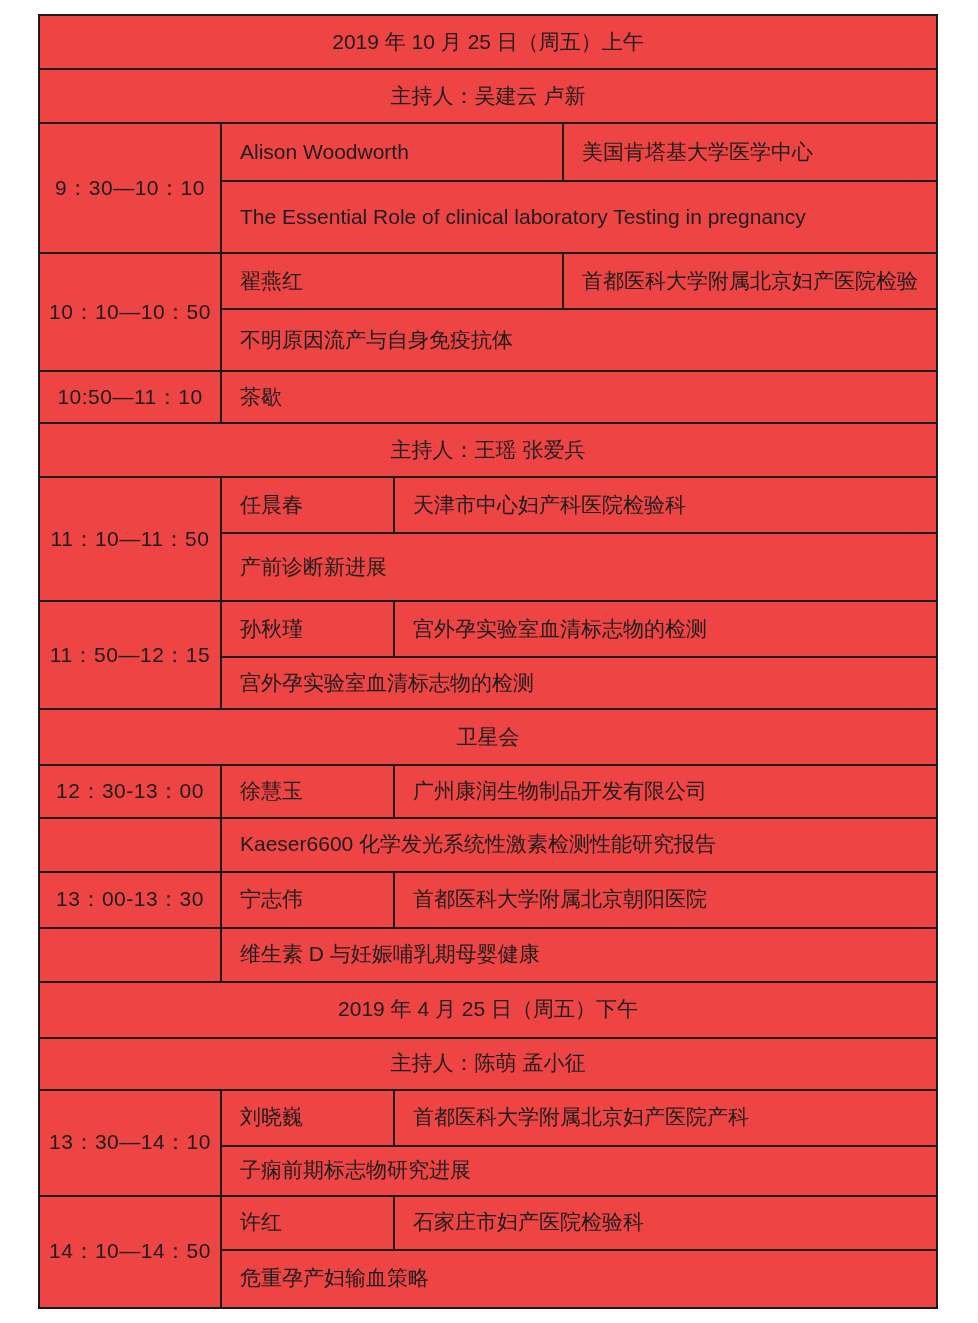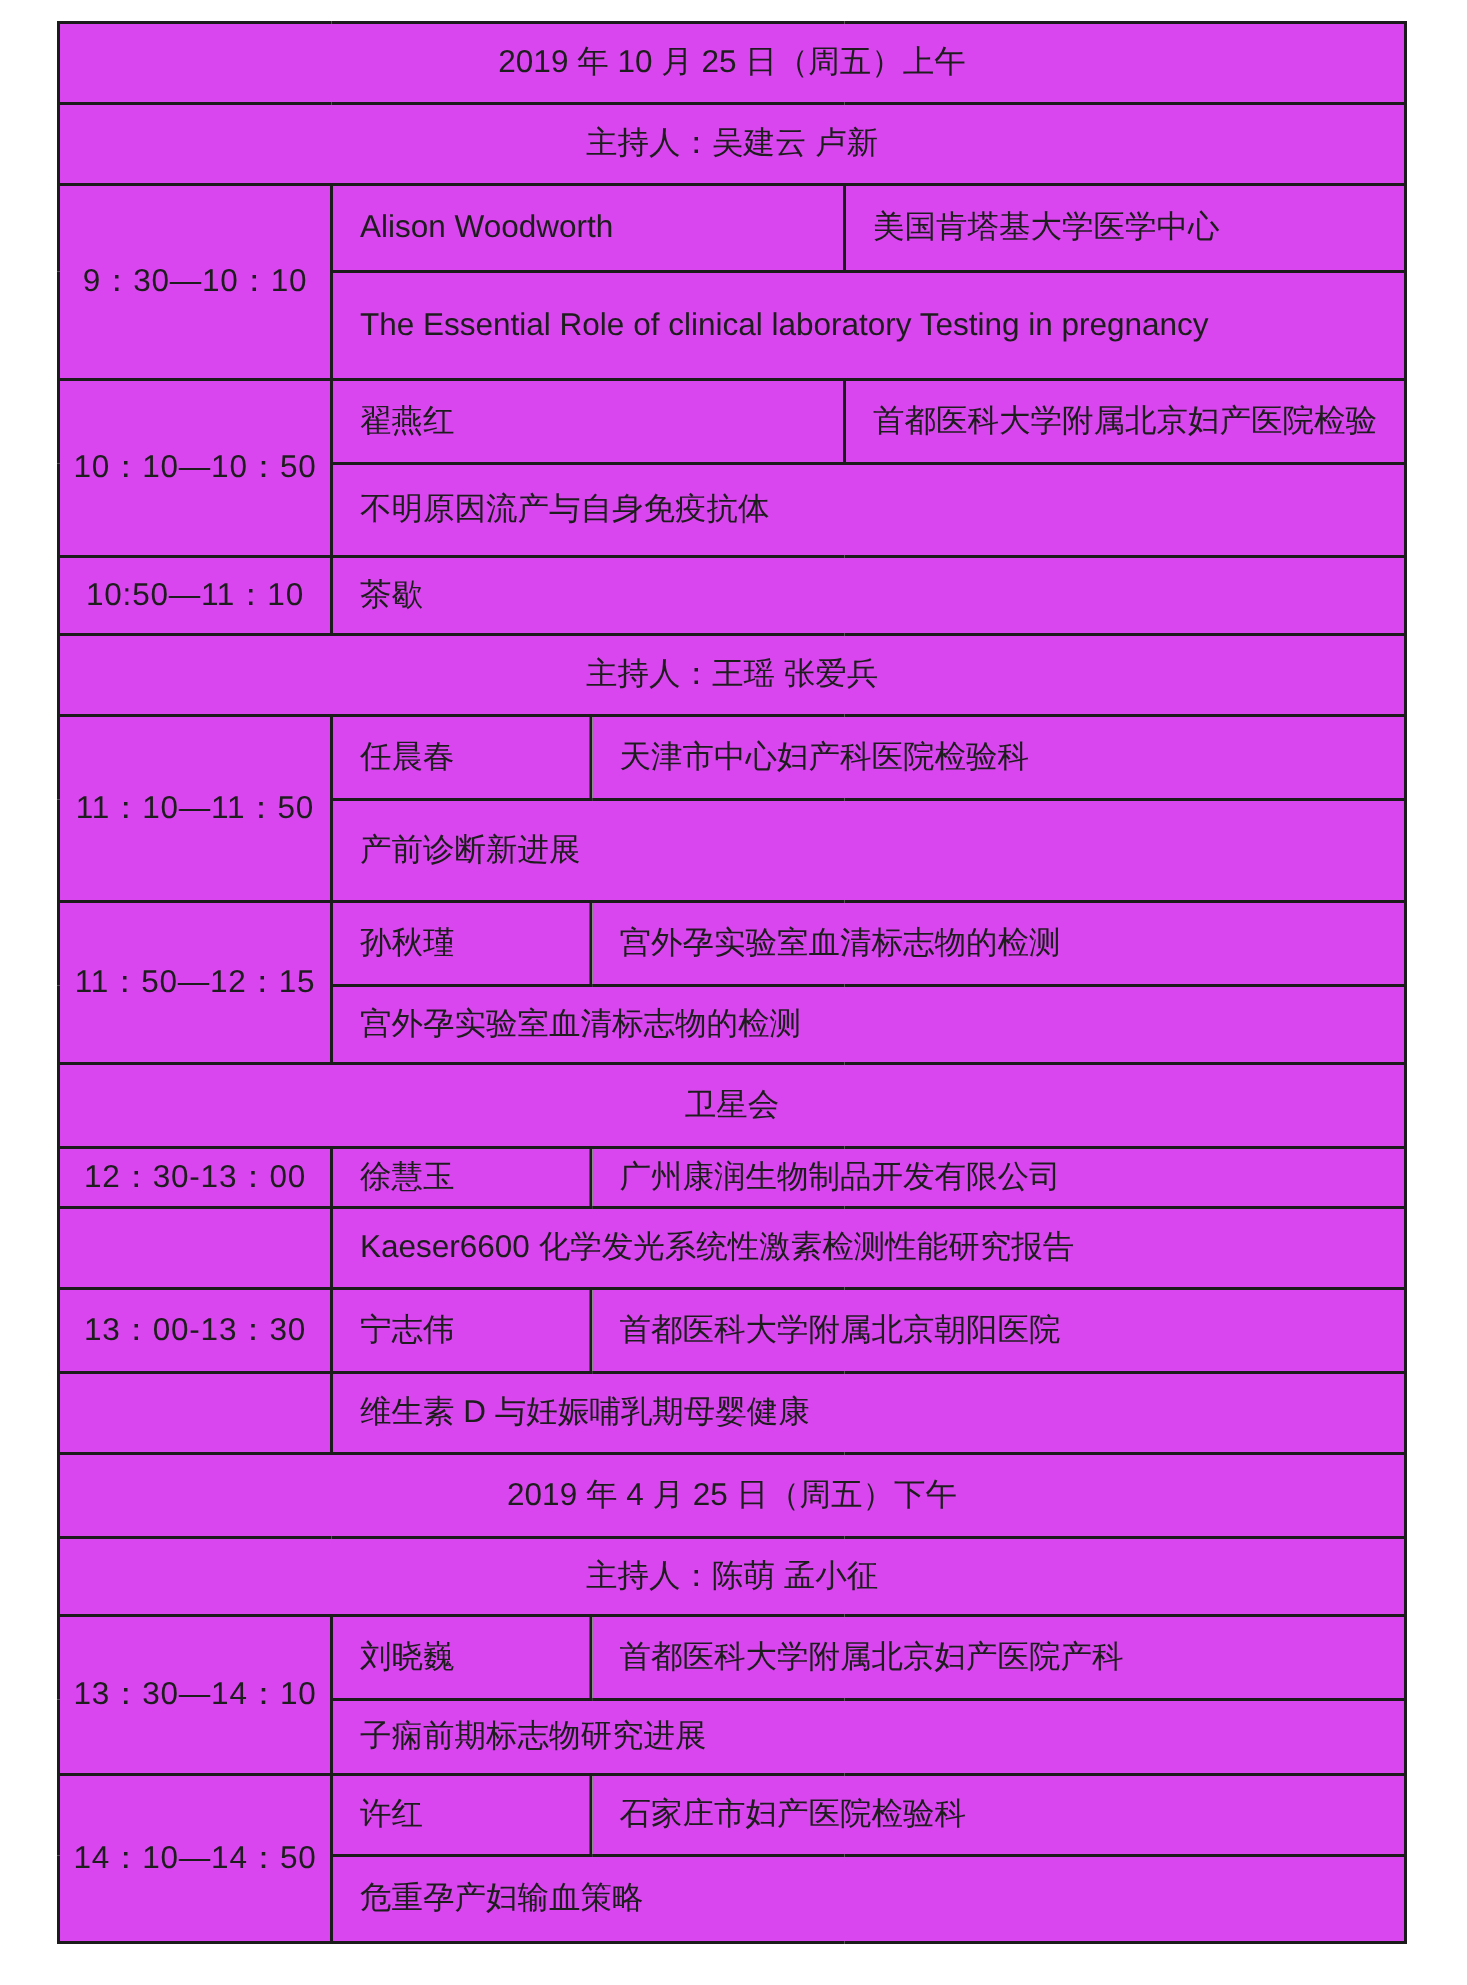--- a/index.html
+++ b/index.html
@@ -18,35 +18,35 @@
   table.schedule {
     position: absolute;
     left: 38px;
     top: 14px;
     width: 898px;
     border-collapse: collapse;
     table-layout: fixed;
   }
   table.schedule td {
     border: 2px solid #1b1b1b;
-    background: #d946ef;
+    background: #ef4444;
     font-size: 21px;
     line-height: 1.25;
     vertical-align: middle;
     padding: 0 8px 0 18px;
     overflow: hidden;
     white-space: nowrap;
   }
   table.schedule td.c {
     text-align: center;
     padding: 0 4px;
   }
   table.schedule td.t {
     text-align: center;
-    padding: 0 2px;
+    padding: 12px 2px;
     letter-spacing: 0.5px;
   }
 </style>
 </head>
 <body>
 
 <div class="page">
   <table class="schedule">
     <colgroup>
       <col style="width:182px">

